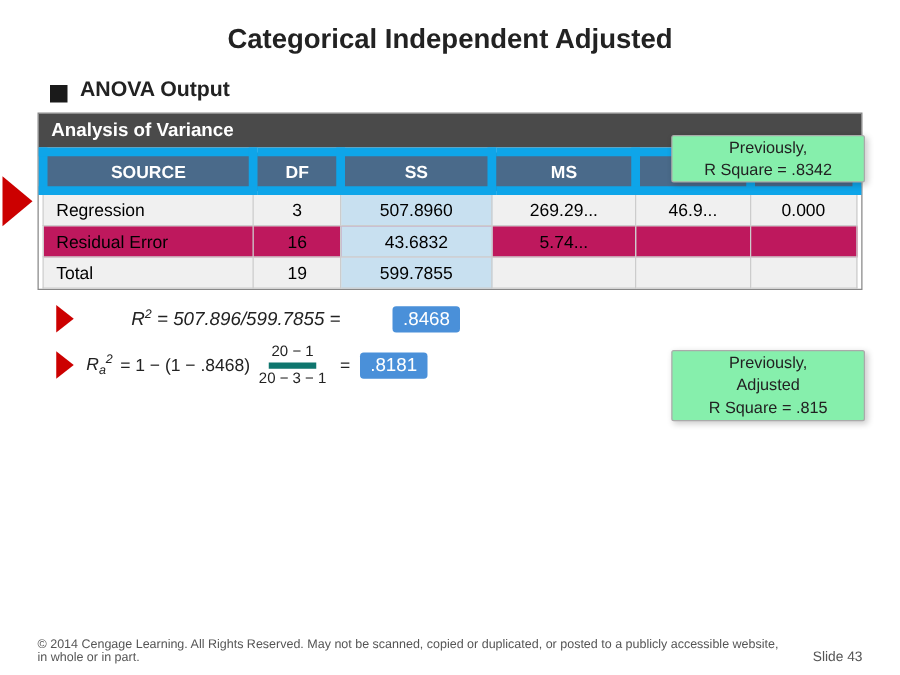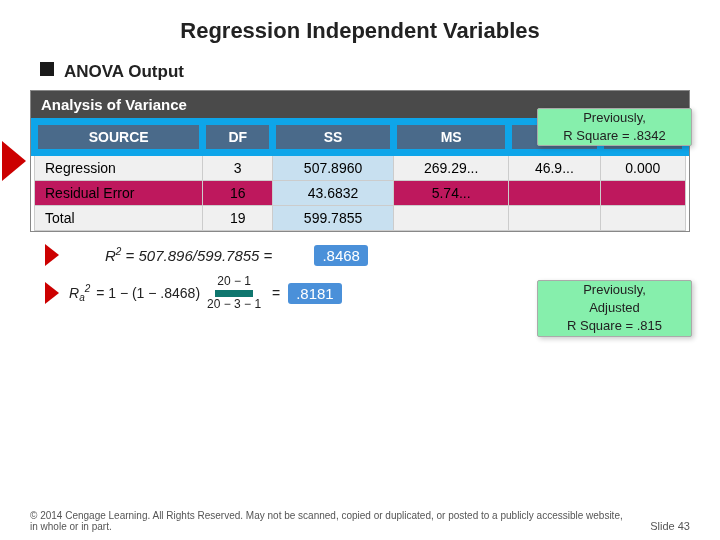--- a/index.html
+++ b/index.html
@@ -16,21 +16,21 @@
     .page-title {
       text-align: center;
       font-size: 22px;
       font-weight: bold;
       padding: 18px 0 10px 0;
       color: #222;
     }
 
     .section-header {
       display: flex;
-      align-items: flex-start;
+      align-items: flex-end;
       margin: 8px 0 8px 40px;
       font-size: 17px;
       font-weight: bold;
       color: #222;
     }
 
     .bullet-square {
       display: inline-block;
       width: 14px;
       height: 14px;
@@ -202,21 +202,21 @@
     .fraction {
       display: inline-flex;
       flex-direction: column;
       align-items: center;
       vertical-align: middle;
       margin: 0 3px;
       font-size: 12px;
     }
 
     .fraction .numerator {
-      border-bottom: 7px solid #0f766e;
+      border-bottom: 5px solid #0f766e;
       padding: 0 2px;
       line-height: 1.3;
     }
 
     .fraction .denominator {
       padding: 0 2px;
       line-height: 1.3;
     }
 
     .formula2-container {
@@ -225,21 +225,21 @@
       flex-wrap: wrap;
       gap: 2px;
     }
 
     sup { font-size: 10px; vertical-align: super; }
     sub { font-size: 10px; vertical-align: sub; }
   </style>
 </head>
 <body>
 
-<div class="page-title">Regression Independent Variables</div>
+<div class="page-title">Categorical Independent Adjusted</div>
 
 <div class="section-header">
   <span class="bullet-square"></span>
   <span>ANOVA Output</span>
 </div>
 
 <div class="anova-section">
   <div class="anova-outer-arrow"></div>
 
   <div class="anova-table-wrapper">

